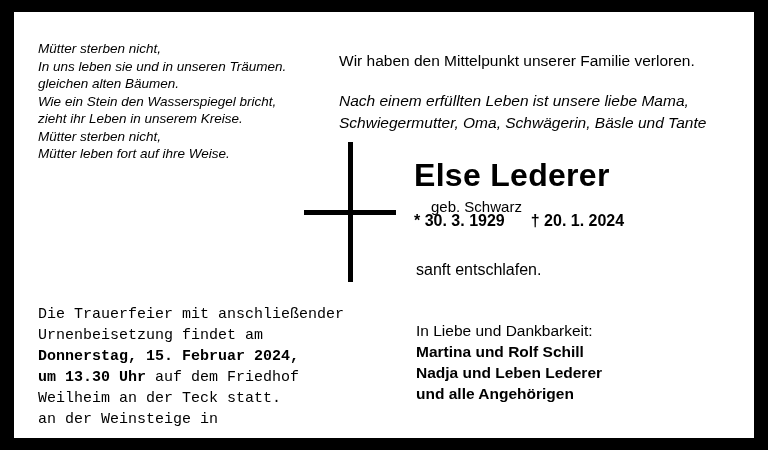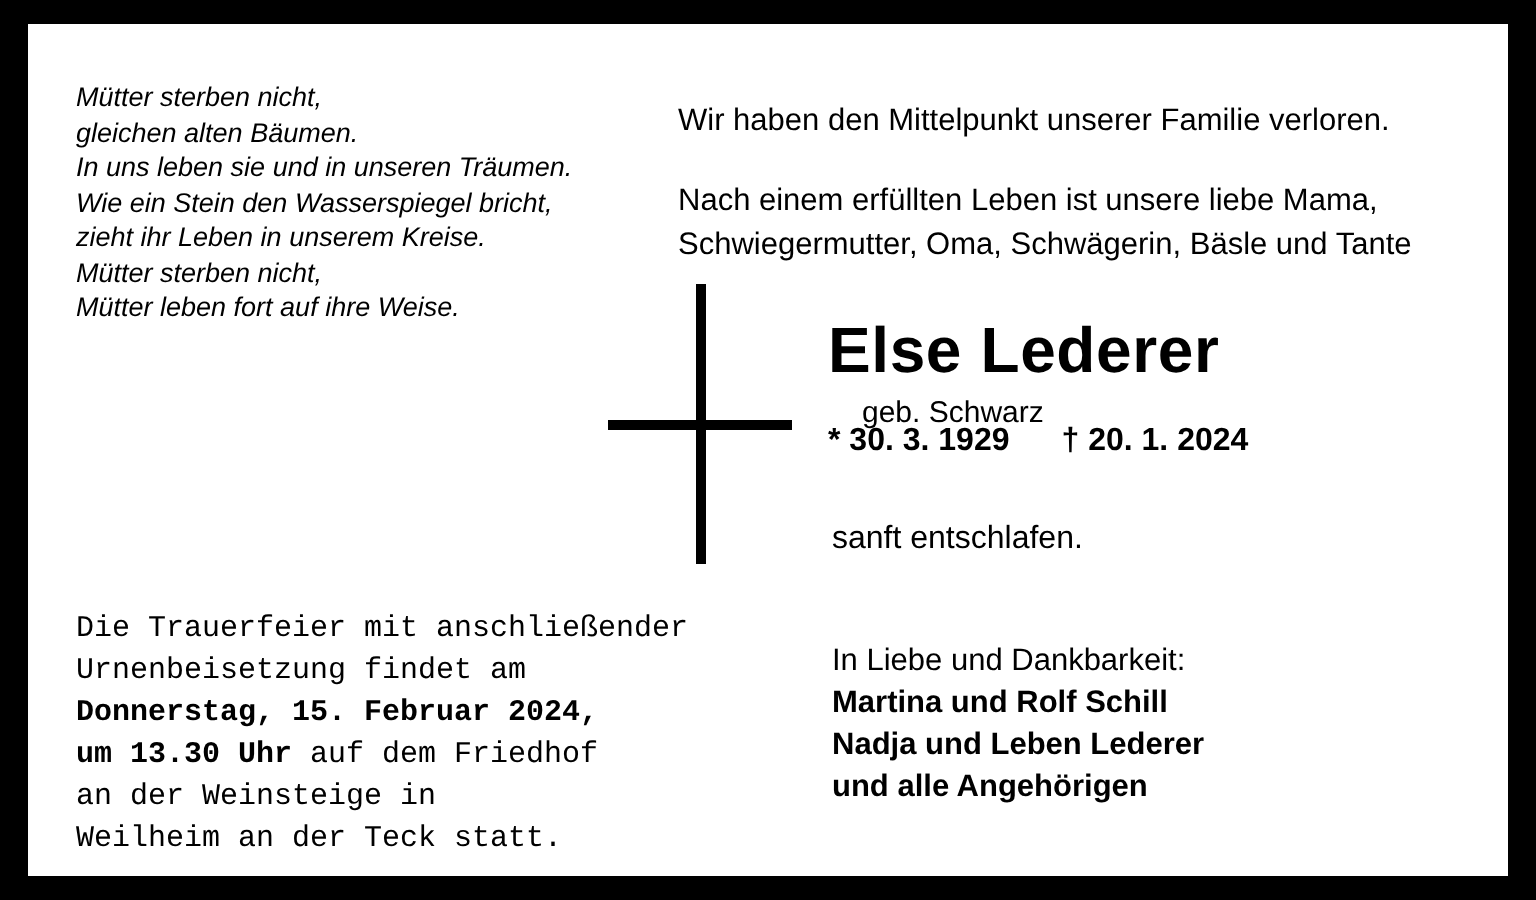--- a/index.html
+++ b/index.html
@@ -71,20 +71,21 @@
     font-size: 15.5px;
     line-height: 22px;
   }
   .intro2 {
     position: absolute;
     left: 325px;
     top: 78px;
     width: 400px;
     font-size: 15.5px;
     line-height: 22px;
+    font-style: italic;
   }
 
   
   .cross {
     position: absolute;
     left: 290px;
     top: 130px;
     width: 90px;
     height: 140px;
   }
@@ -150,35 +151,35 @@
 </style>
 </head>
 <body>
 
 <div class="page">
   <div class="card">
     <div class="inner">
 
       <div class="poem">
         <div>Mütter sterben nicht,</div>
+        <div>In uns leben sie und in unseren Träumen.</div>
         <div>gleichen alten Bäumen.</div>
-        <div>In uns leben sie und in unseren Träumen.</div>
         <div>Wie ein Stein den Wasserspiegel bricht,</div>
         <div>zieht ihr Leben in unserem Kreise.</div>
         <div>Mütter sterben nicht,</div>
         <div>Mütter leben fort auf ihre Weise.</div>
       </div>
 
       <div class="funeral">
         <div>Die Trauerfeier mit anschließender</div>
         <div>Urnenbeisetzung findet am</div>
         <div class="b">Donnerstag, 15. Februar 2024,</div>
         <div><span class="b">um 13.30 Uhr</span> auf dem Friedhof</div>
+        <div>Weilheim an der Teck statt.</div>
         <div>an der Weinsteige in</div>
-        <div>Weilheim an der Teck statt.</div>
       </div>
 
       <div class="intro1">Wir haben den Mittelpunkt unserer Familie verloren.</div>
 
       <div class="intro2">
         <div>Nach einem erfüllten Leben ist unsere liebe Mama,</div>
         <div>Schwiegermutter, Oma, Schwägerin, Bäsle und Tante</div>
       </div>
 
       <div class="cross">

